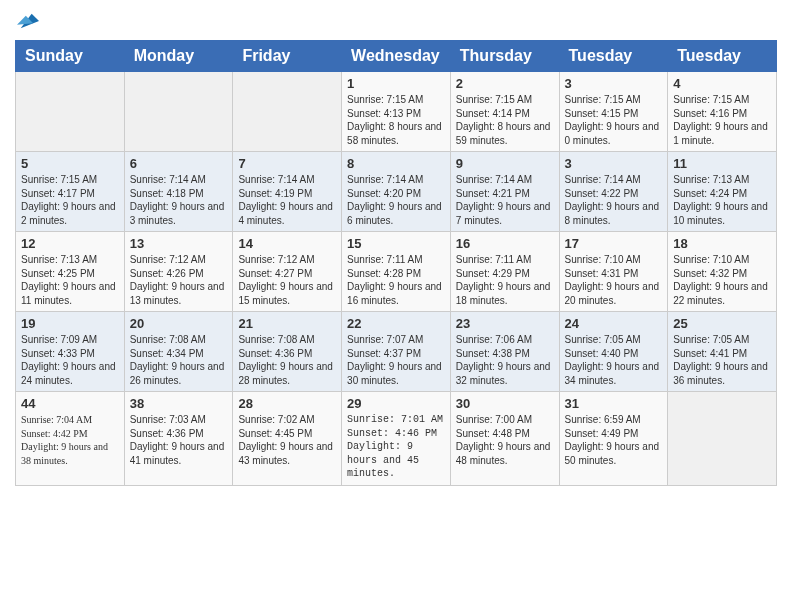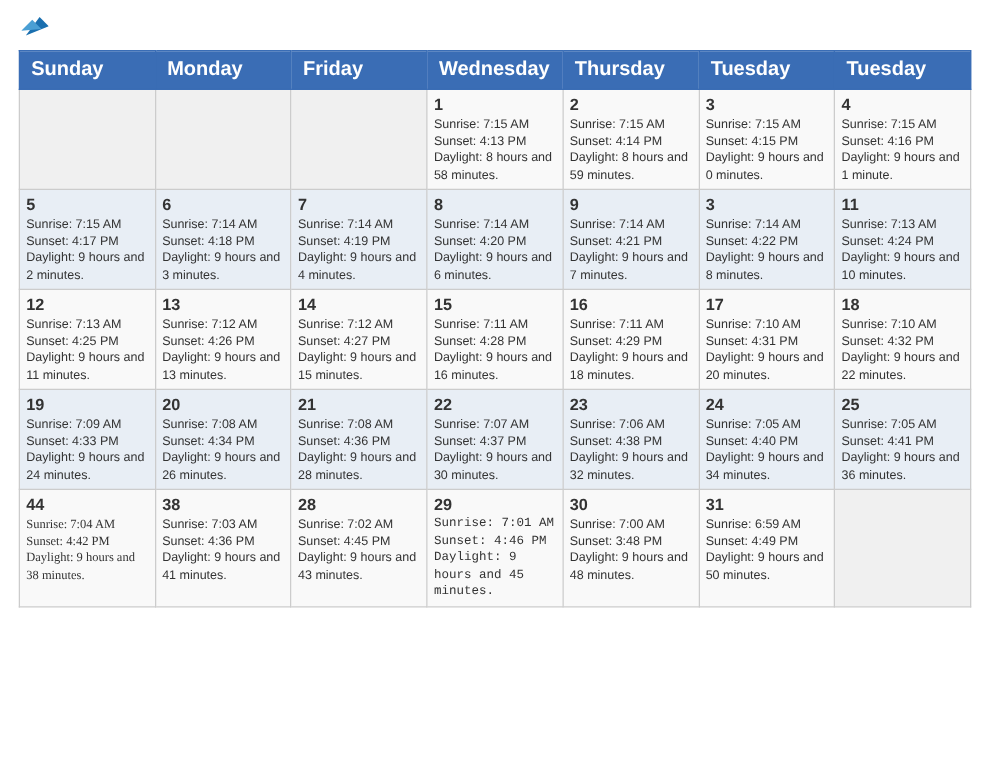--- a/index.html
+++ b/index.html
@@ -319,21 +319,21 @@
         </td>
         <td>
           <span class="day-number">29</span>
           <div class="cell-text" style="white-space: pre-line; font-family: Liberation Mono, monospace;">Sunrise: 7:01 AM
 Sunset: 4:46 PM
 Daylight: 9 hours and 45 minutes.</div>
         </td>
         <td>
           <span class="day-number">30</span>
           <div class="cell-text" style="white-space: pre-line;">Sunrise: 7:00 AM
-Sunset: 3:48 PM
+Sunset: 4:48 PM
 Daylight: 9 hours and 48 minutes.</div>
         </td>
         <td>
           <span class="day-number">31</span>
           <div class="cell-text" style="white-space: pre-line;">Sunrise: 6:59 AM
 Sunset: 4:49 PM
 Daylight: 9 hours and 50 minutes.</div>
         </td>
         <td class="empty-cell"></td>
       </tr>

